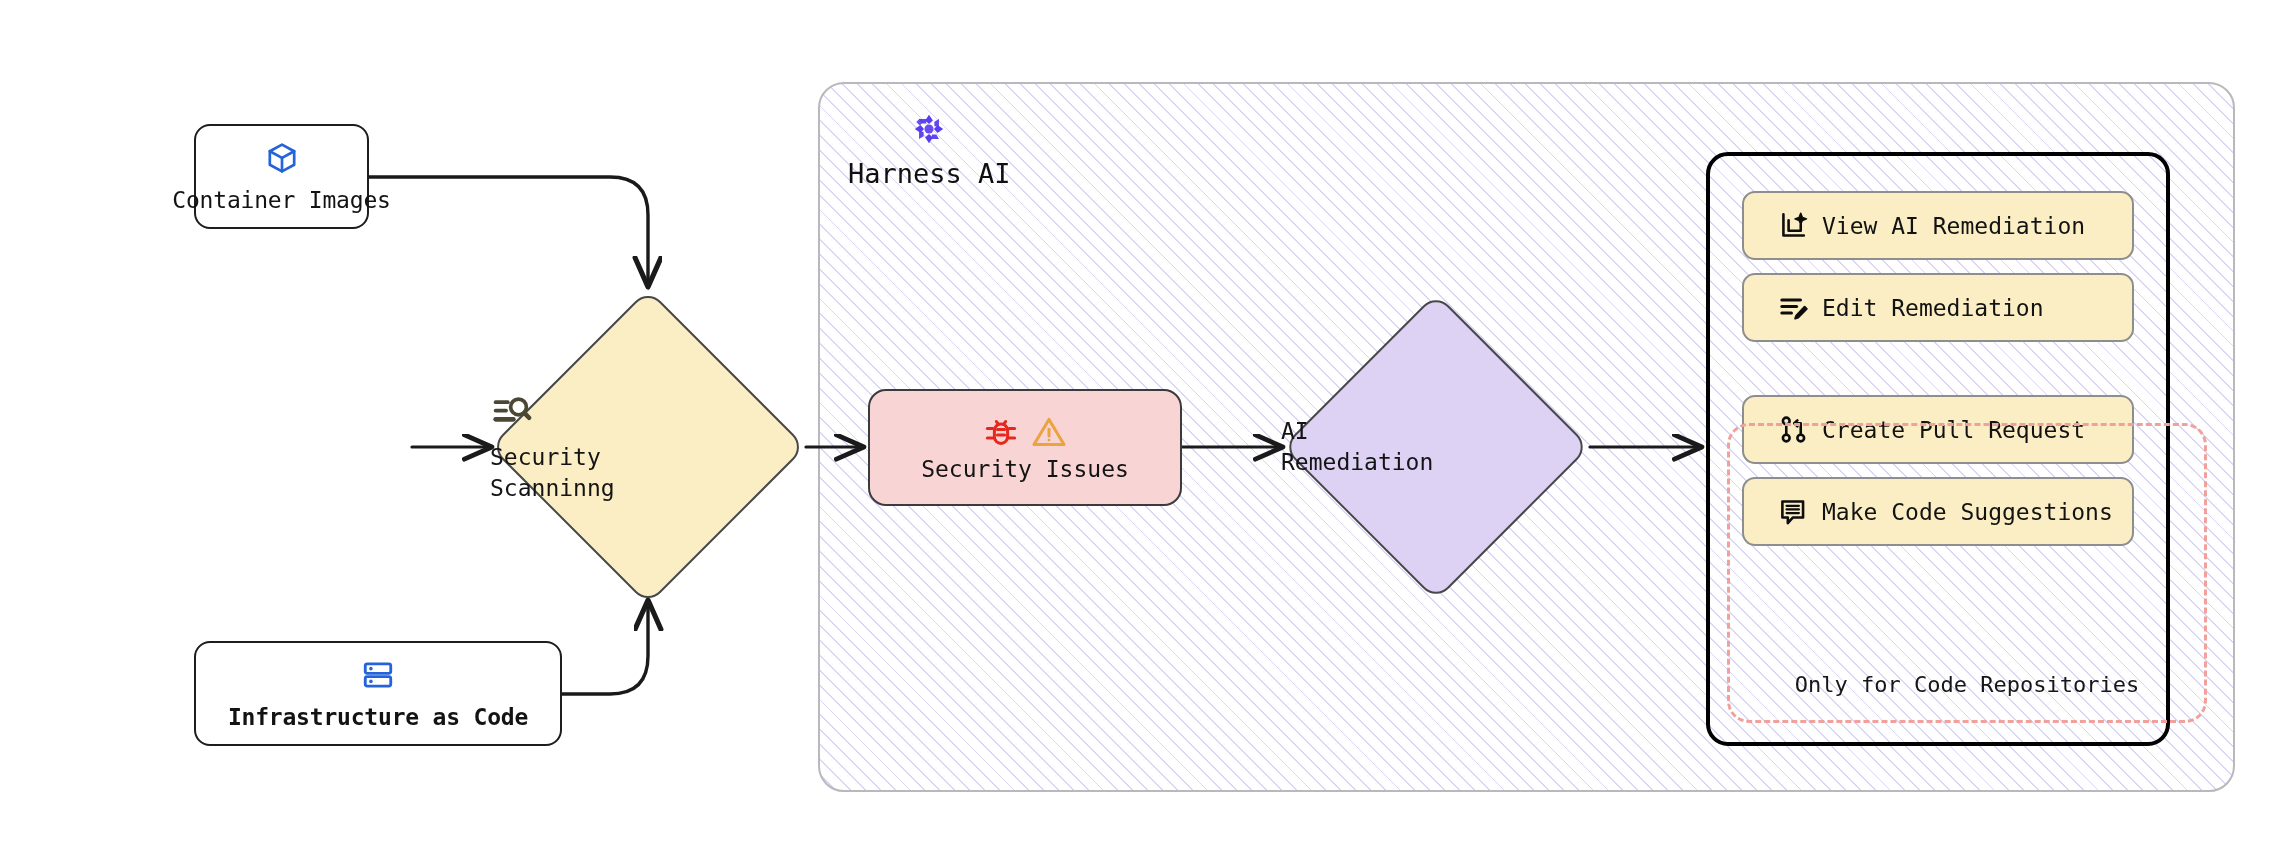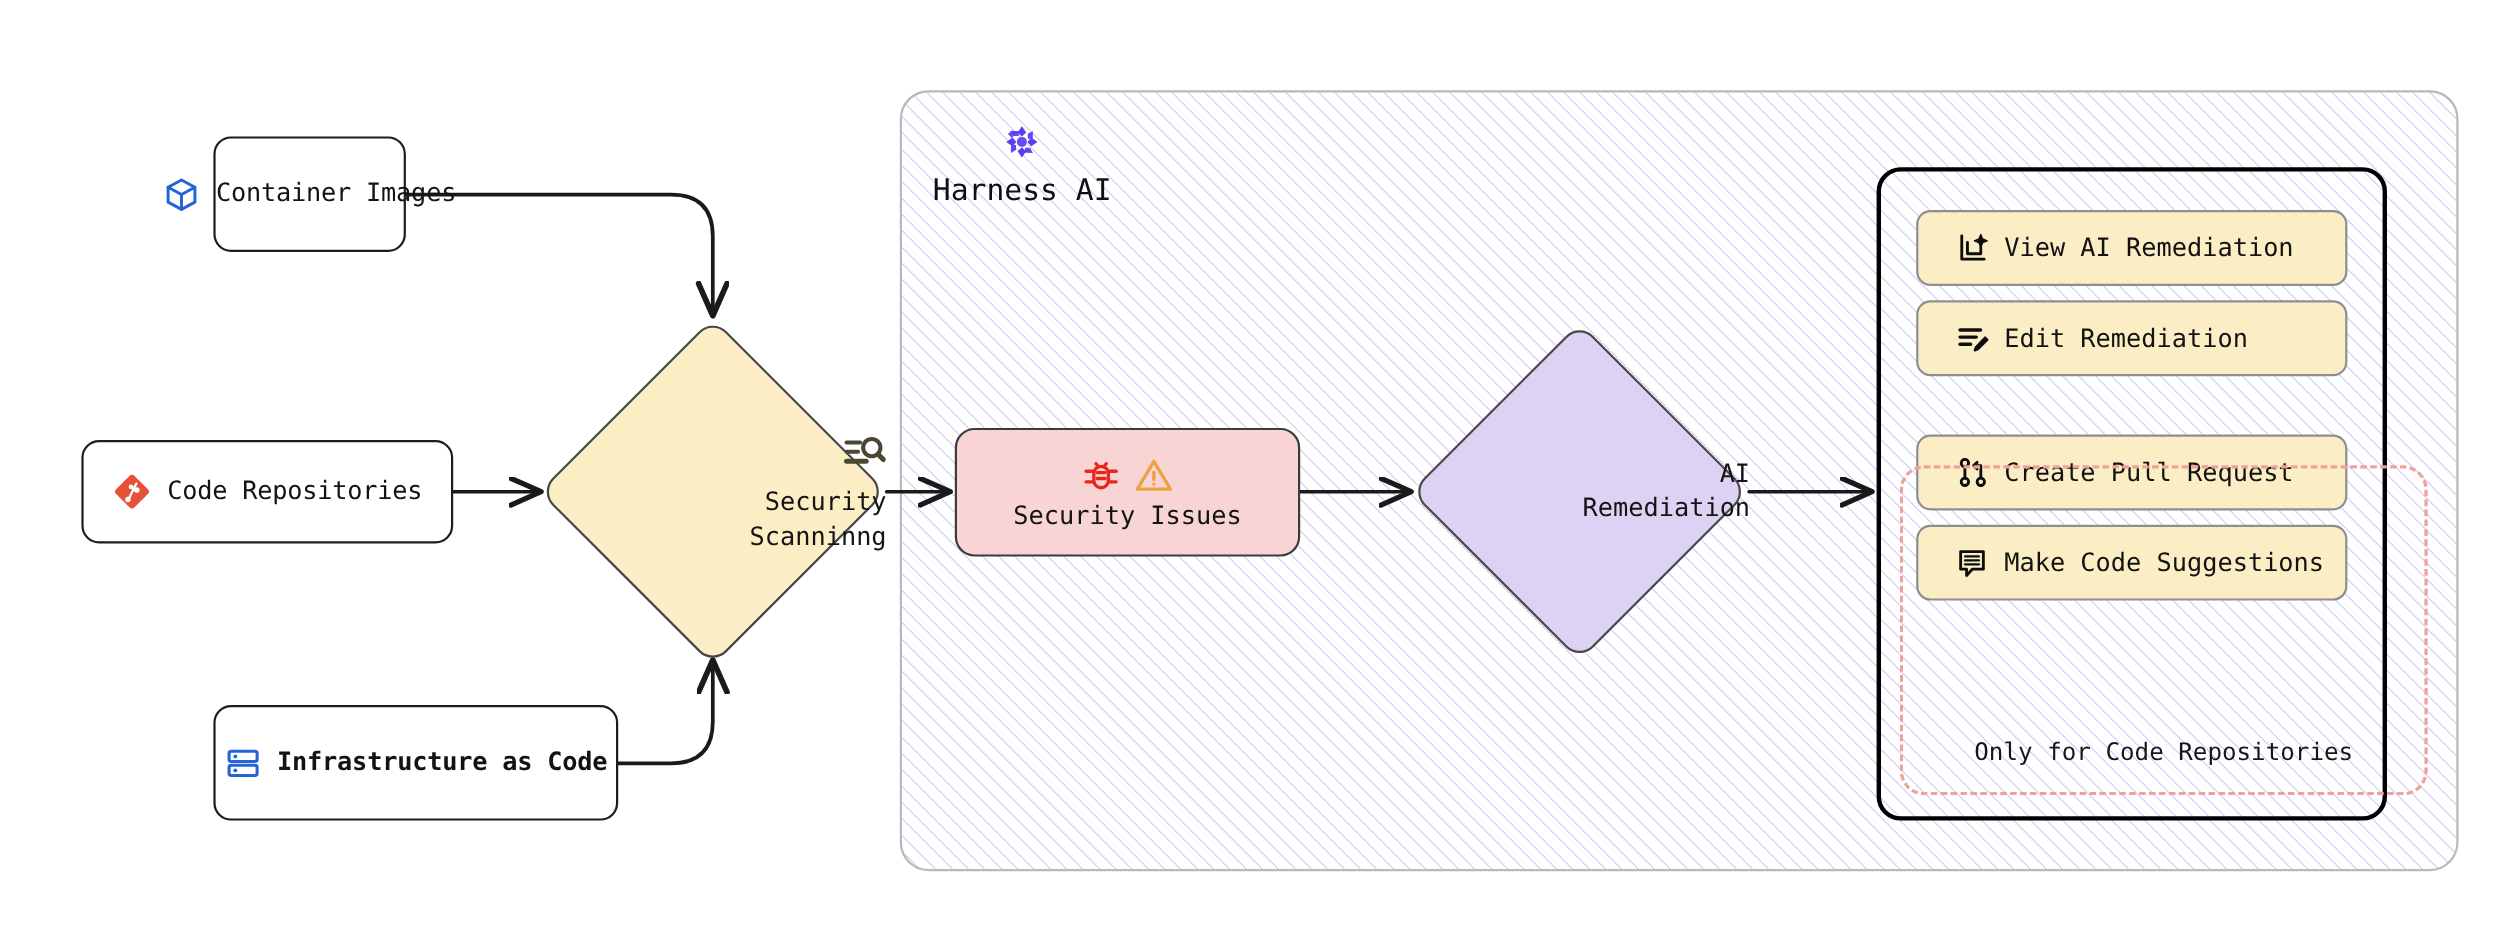--- a/index.html
+++ b/index.html
@@ -23,20 +23,21 @@
   #edges { z-index: 5; }
   #nodes { z-index: 10; }
 
   
   .node {
     position: absolute;
     box-sizing: border-box;
     display: flex;
     align-items: center;
     justify-content: center;
+    flex-direction: column;
   }
 
   
   .src-box {
     background: #ffffff;
     border: 2.6px solid #1d1d1d;
     border-radius: 16px;
     gap: 14px;
     padding: 0 20px;
     font-size: 23px;
@@ -56,21 +57,21 @@
     transform: translate(-50%,-50%) rotate(45deg);
     border: 2.4px solid #47474a;
     border-radius: 18px;
     box-sizing: border-box;
   }
   .diamond-content {
     position: absolute;
     left: 0; top: 0; width: 100%; height: 100%;
     display: flex;
     flex-direction: column;
-    align-items: flex-end;
+    align-items: flex-start;
     justify-content: center;
     gap: 8px;
     text-align: center;
     font-size: 23px;
     line-height: 1.28;
     color: #141414;
     pointer-events: none;
   }
   .diamond-yellow .diamond-shape { background: #fbeec4; }
   .diamond-purple .diamond-shape { background: #ddd2f4; }
@@ -227,35 +228,20 @@
       <span class="icon">
         <svg width="34" height="34" viewBox="0 0 24 24" fill="none" stroke="#2563d9" stroke-width="1.9" stroke-linejoin="round" stroke-linecap="round">
           <path d="M12 2.6 L20.6 7.2 L20.6 16.8 L12 21.4 L3.4 16.8 L3.4 7.2 Z"></path>
           <path d="M3.4 7.2 L12 11.9 L20.6 7.2"></path>
           <path d="M12 11.9 L12 21.4"></path>
         </svg>
       </span>
       <span class="label">Container Images</span>
     </div>
 
-    <div class="node src-box" style="left:74px; top:400px; width:338px; height:94px; pointer-events:auto;">
-      <span class="icon">
-        <svg width="36" height="36" viewBox="0 0 36 36">
-          <rect x="6.3" y="6.3" width="23.4" height="23.4" rx="3" transform="rotate(45 18 18)" fill="#e8503a"></rect>
-          <g stroke="#ffffff" stroke-width="2.1" fill="#ffffff" stroke-linecap="round">
-            <line x1="14.5" y1="25.5" x2="22" y2="10.6"></line>
-            <circle cx="14.3" cy="25.1" r="2.5" fill="#ffffff" stroke="none"></circle>
-            <circle cx="22.4" cy="16.4" r="2.5" fill="#ffffff" stroke="none"></circle>
-            <circle cx="17.1" cy="13.6" r="2.2" fill="#ffffff" stroke="none"></circle>
-            <line x1="17.4" y1="14.0" x2="21.4" y2="16.0" stroke-width="1.9"></line>
-          </g>
-        </svg>
-      </span>
-      <span class="label">Code Repositories</span>
-    </div>
 
     <div class="node src-box" style="left:194px; top:641px; width:368px; height:105px; pointer-events:auto;font-weight:bold;">
       <span class="icon">
         <svg width="34" height="34" viewBox="0 0 24 24" fill="none" stroke="#2563d9" stroke-width="2" stroke-linejoin="round">
           <rect x="3" y="4.2" width="18" height="6.6" rx="1.4"></rect>
           <rect x="3" y="13.2" width="18" height="6.6" rx="1.4"></rect>
           <circle cx="7" cy="7.5" r="1.25" fill="#2563d9" stroke="none"></circle>
           <circle cx="7" cy="16.5" r="1.25" fill="#2563d9" stroke="none"></circle>
         </svg>
       </span>

